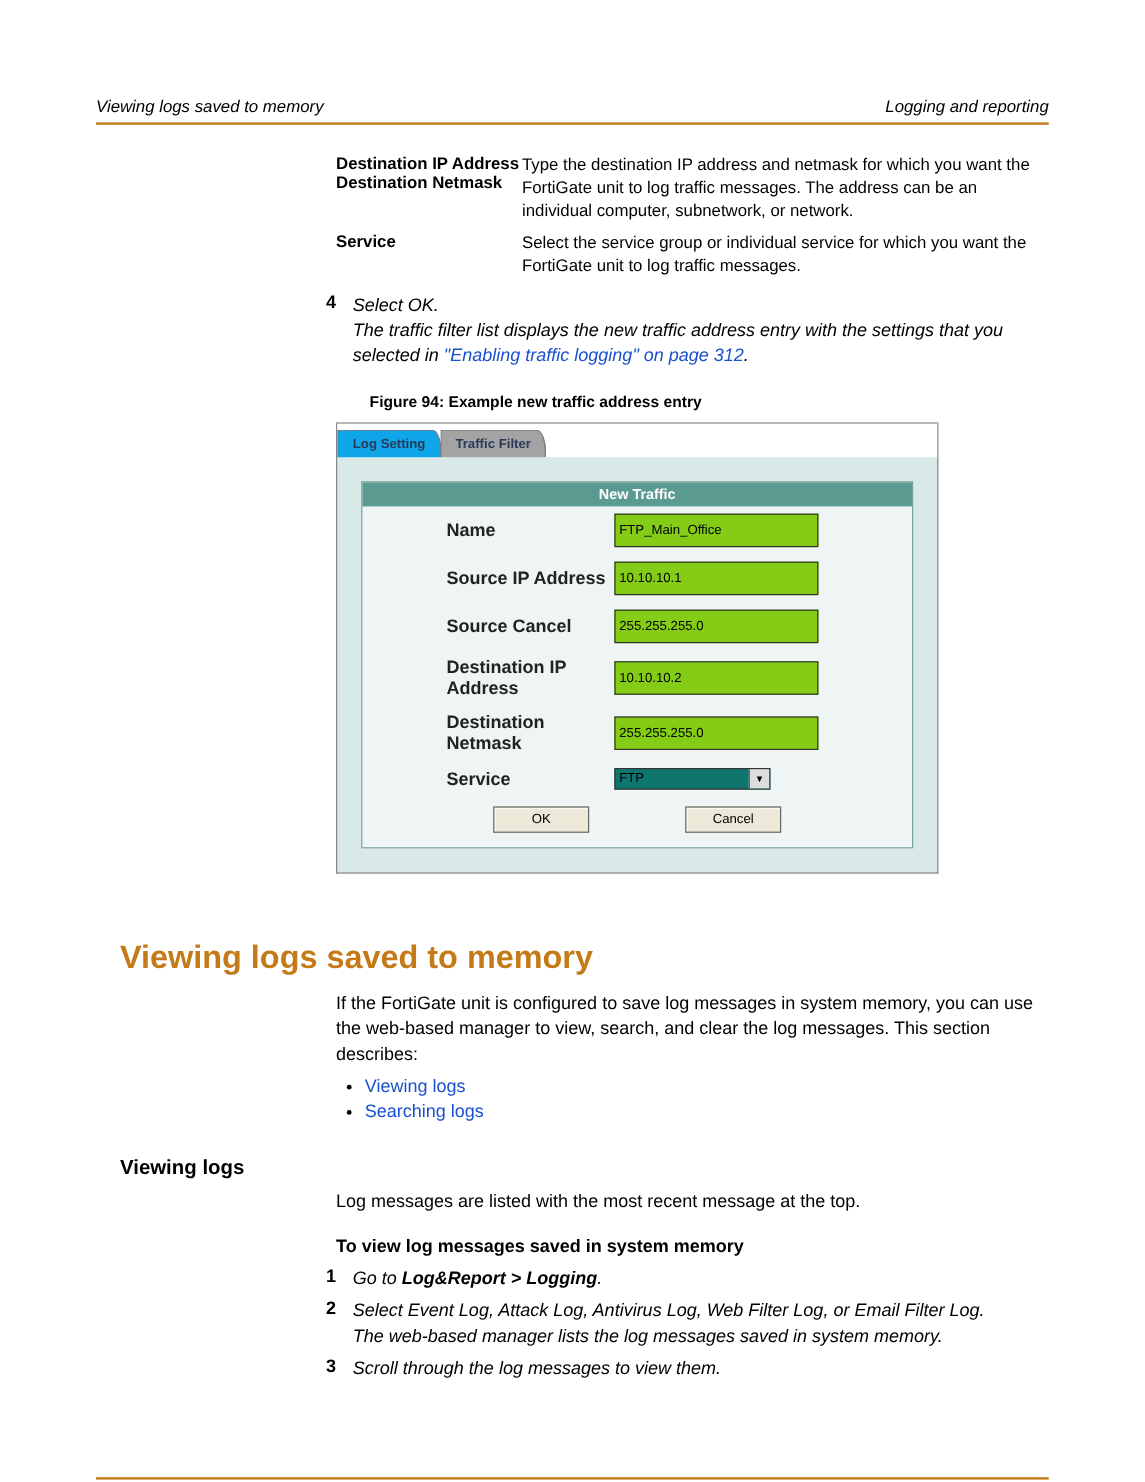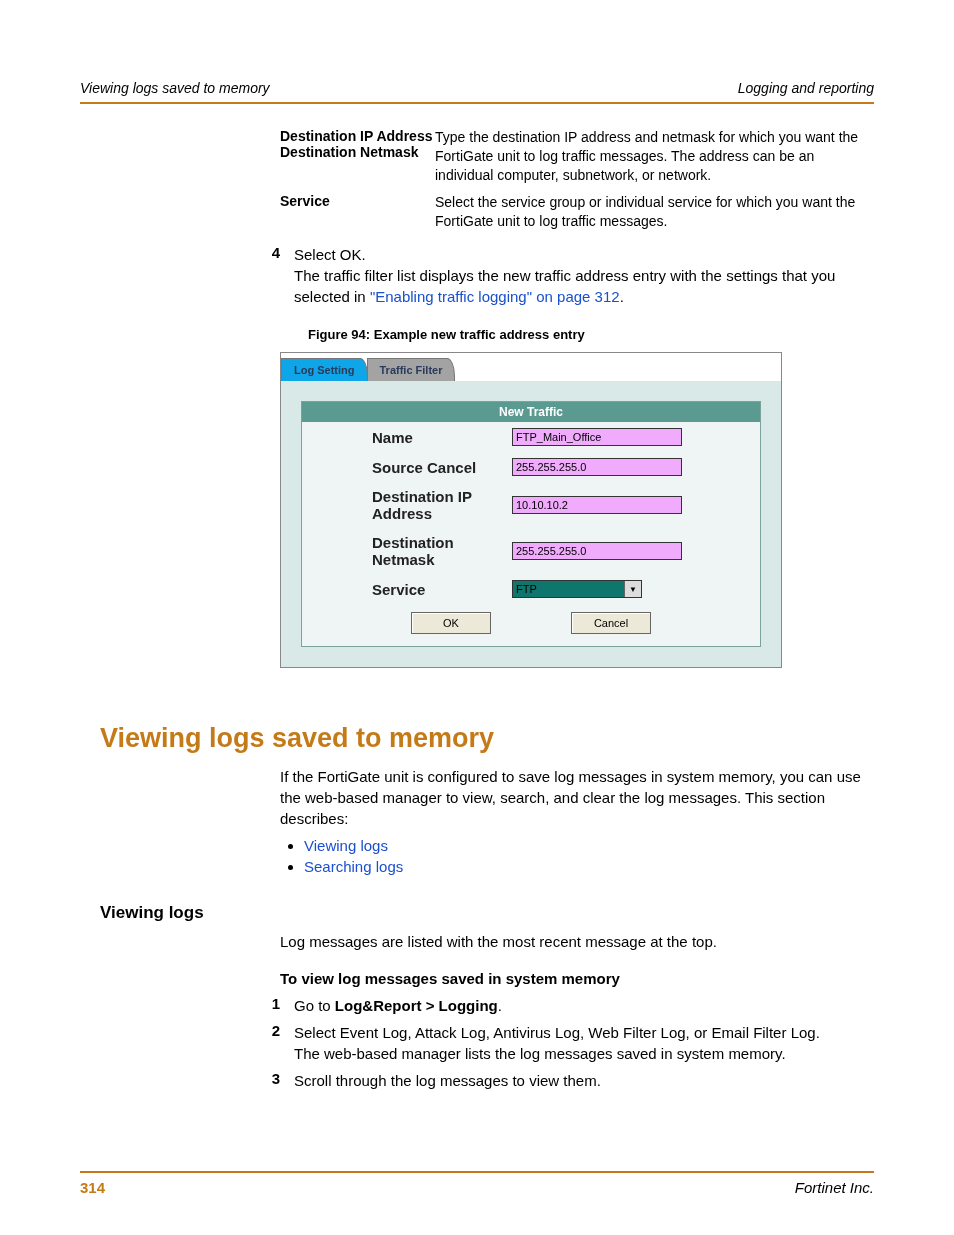--- a/index.html
+++ b/index.html
@@ -59,20 +59,21 @@
   .step-num {
     width: 40px;
     text-align: right;
     font-weight: bold;
     padding-right: 14px;
     flex-shrink: 0;
   }
   .step-text {
     flex: 1;
     line-height: 1.4;
+    font-style: italic;
   }
   .step-text.indent {
     margin-left: 54px;
   }
   a.link {
     color: #1a4fcf;
     text-decoration: none;
   }
   .figure-caption {
     margin-left: 200px;
@@ -136,23 +137,23 @@
   }
   .form-label {
     width: 140px;
     font-family: Verdana, sans-serif;
     font-size: 15px;
     font-weight: bold;
     color: #222;
   }
   .form-input {
     width: 170px;
-    height: 18px;
+    height: 28px;
     border: 1px solid #333;
-    background: #f0abfc;
+    background: #84cc16;
     font-family: Verdana, sans-serif;
     font-size: 11px;
     padding: 0 3px;
     box-sizing: border-box;
   }
   .form-select {
     width: 130px;
     height: 18px;
     border: 1px solid #333;
     background: #0f766e;
@@ -284,20 +285,24 @@
     <div class="tabs-row">
       <div class="tab">Log Setting</div>
       <div class="tab active">Traffic Filter</div>
     </div>
     <div class="form-panel">
       <div class="panel-title">New Traffic</div>
 
       <div class="form-row">
         <div class="form-label">Name</div>
         <input class="form-input" value="FTP_Main_Office" style="">
+      </div>
+      <div class="form-row">
+        <div class="form-label">Source IP Address</div>
+        <input class="form-input" value="10.10.10.1" style="">
       </div>
       <div class="form-row">
         <div class="form-label">Source Cancel</div>
         <input class="form-input" value="255.255.255.0" style="">
       </div>
       <div class="form-row">
         <div class="form-label">Destination IP Address</div>
         <input class="form-input" value="10.10.10.2" style="">
       </div>
       <div class="form-row">

